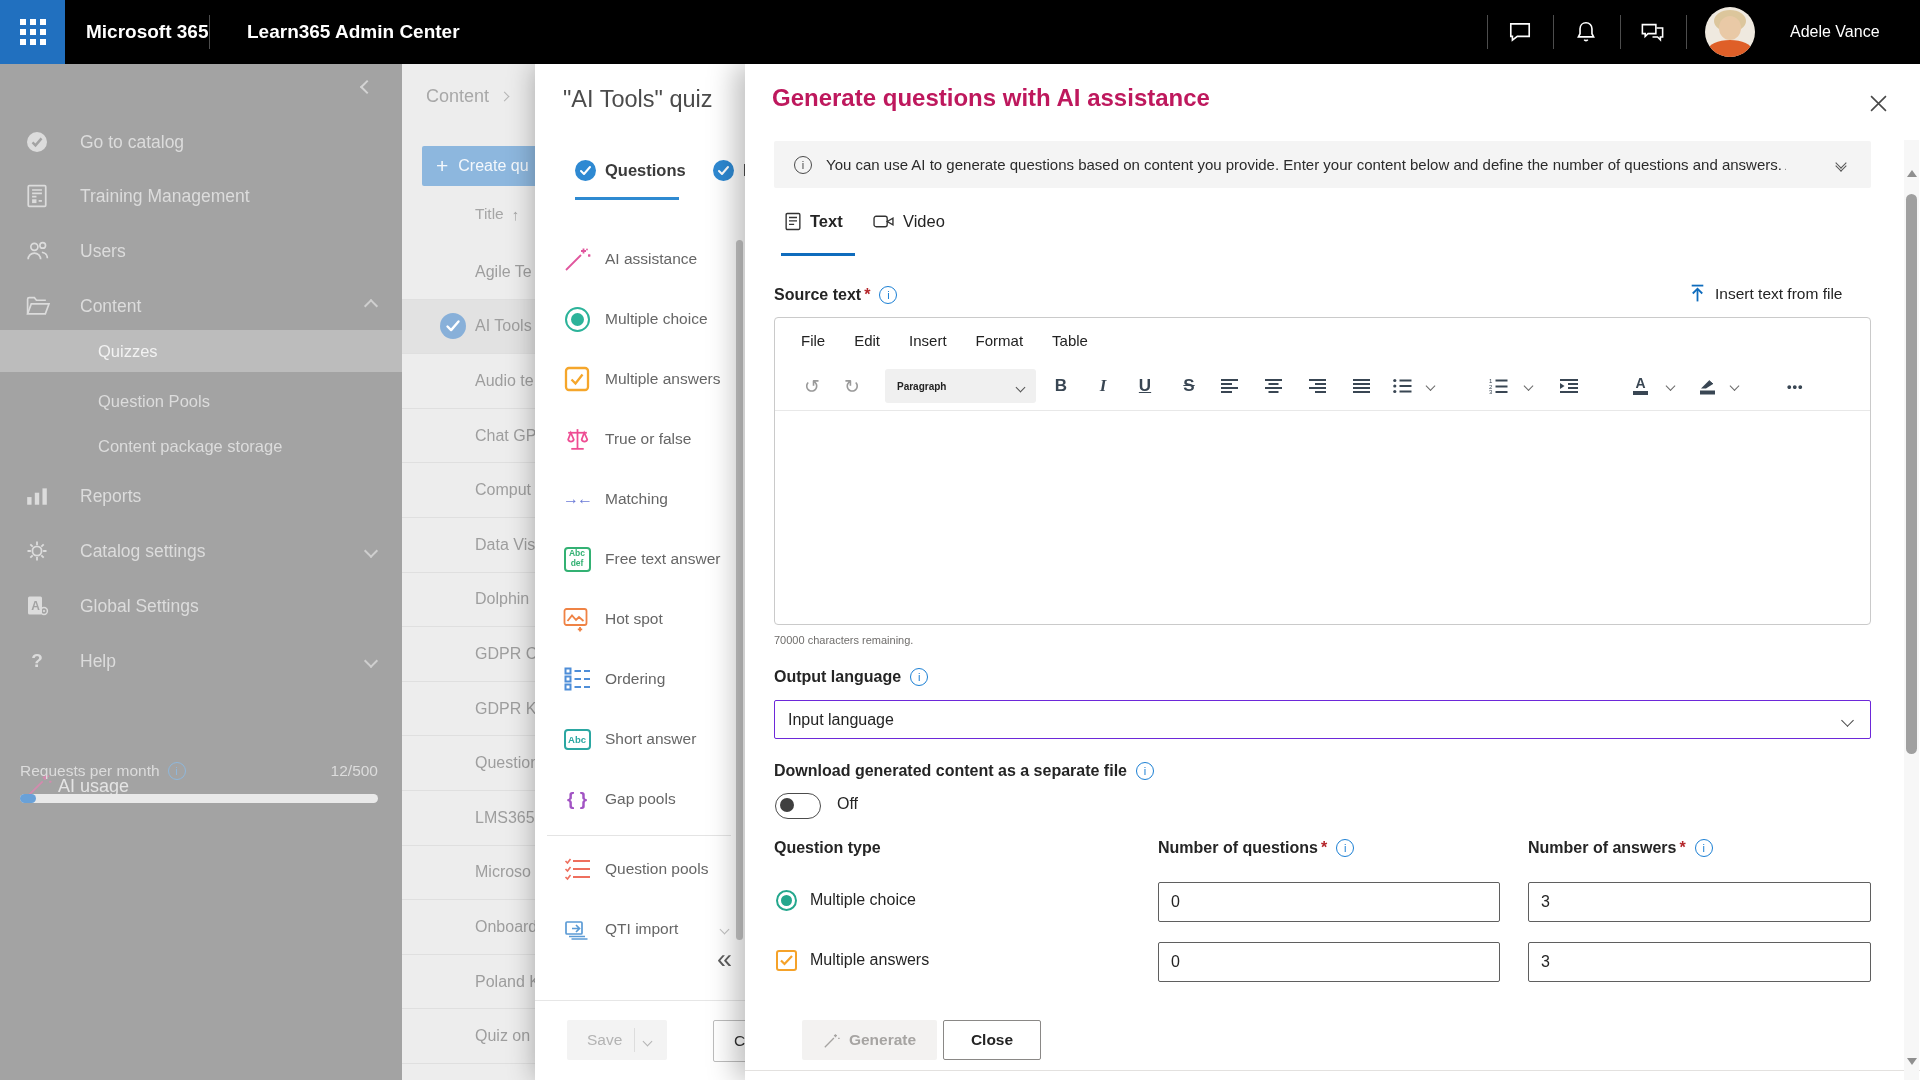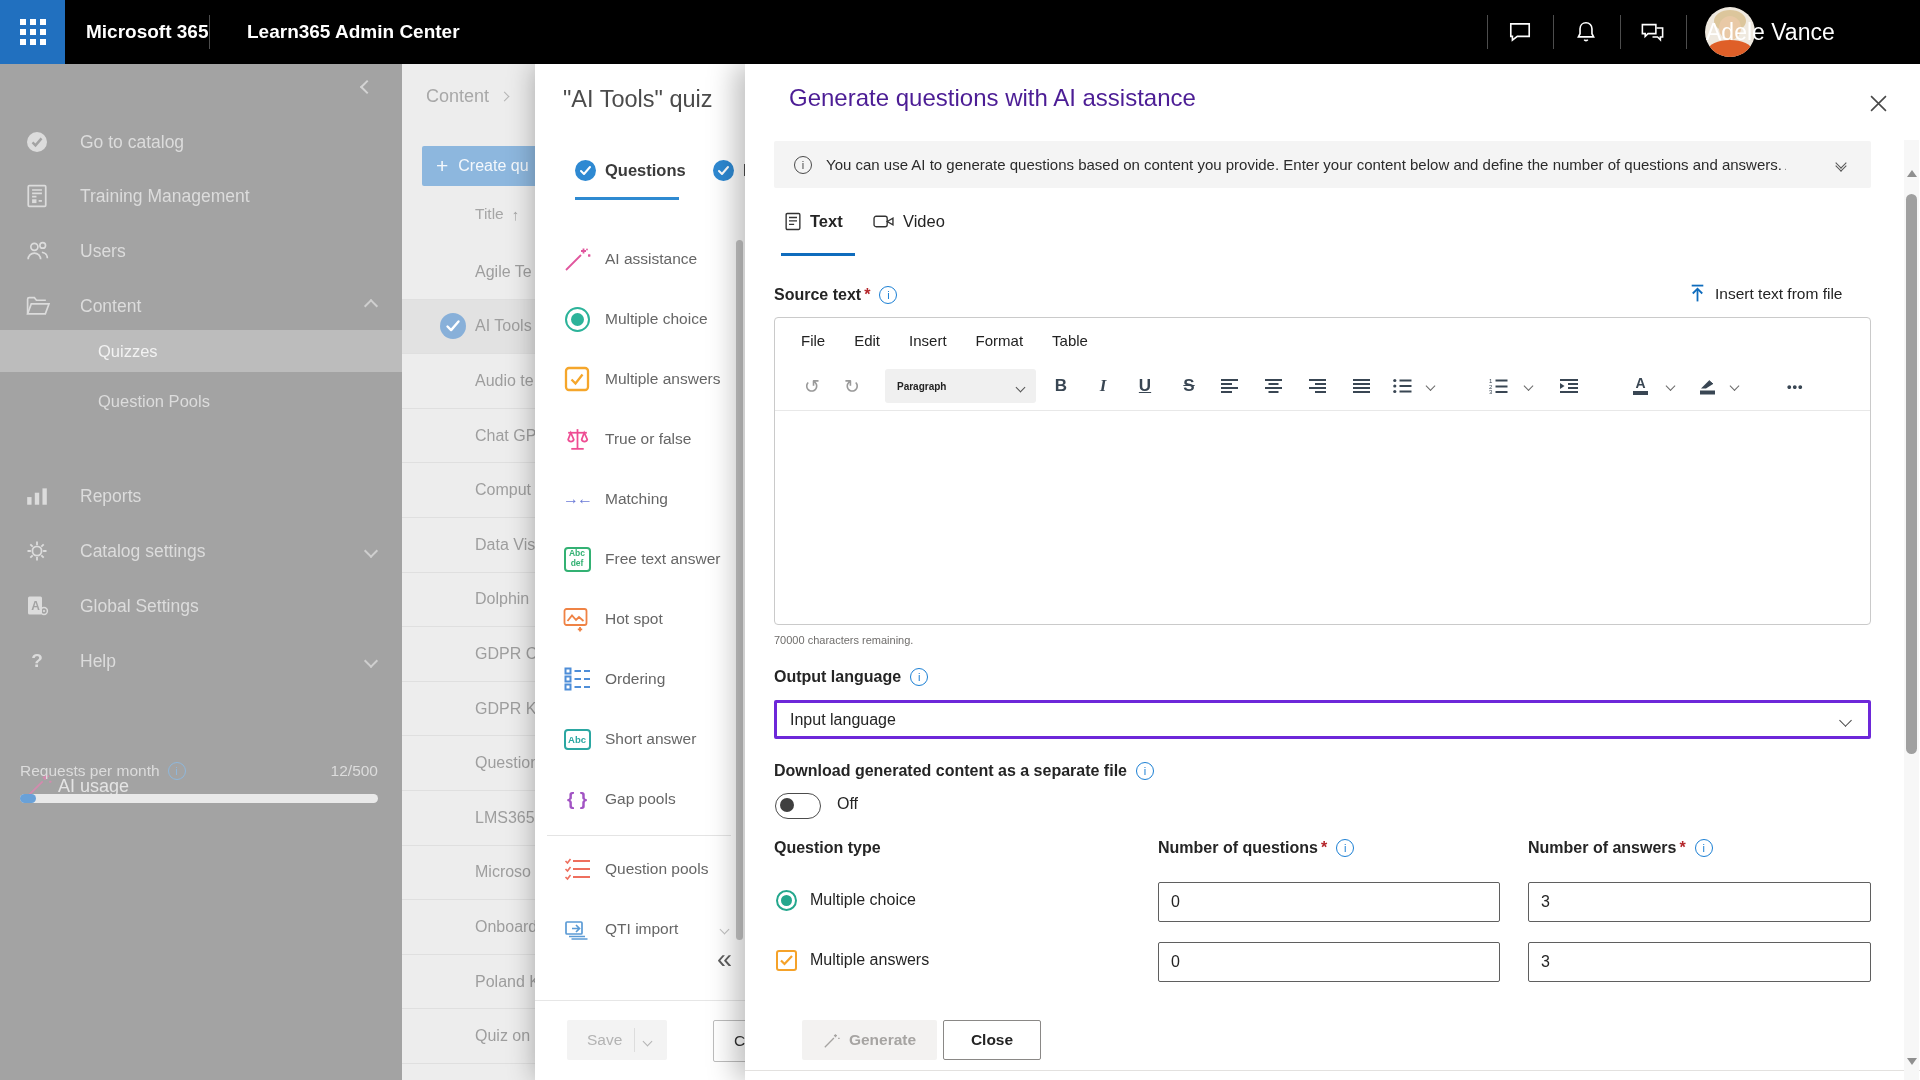--- a/index.html
+++ b/index.html
@@ -65,21 +65,21 @@
   .qp-collapse{position:absolute;left:182px;top:880px;font-size:27px;color:#5f5f5f;cursor:pointer;}
   .qp-footline{position:absolute;left:0;right:0;top:936px;height:1px;background:#e6e6e6;}
   .qp-save{position:absolute;left:32px;top:956px;width:100px;height:40px;background:#f3f3f3;border-radius:2px;display:flex;align-items:center;cursor:pointer;}
   .qp-save .lbl{margin-left:20px;font-size:15.5px;color:#b3b3b3;}
   .qp-save .vd{margin-left:12px;width:1px;height:24px;background:#ddd;}
   .qp-save .cv{margin-left:9px;color:#b3b3b3;}
   .qp-clip{position:absolute;left:178px;top:956px;width:60px;height:40px;background:#fff;border:1px solid #bdbdbd;border-radius:2px;display:flex;align-items:center;cursor:pointer;}
   .qp-clip .lbl{margin-left:20px;font-size:15.5px;color:#333;}
   
   .aipanel{position:absolute;left:745px;top:64px;width:1175px;height:1016px;background:#fff;box-shadow:-10px 0 26px rgba(0,0,0,.25);z-index:20;}
-  .ai-title{position:absolute;left:44px;top:20px;font-size:24px;font-weight:400;color:#4c1d95;}
+  .ai-title{position:absolute;left:27px;top:20px;font-size:24px;font-weight:700;color:#be185d;}
   .ai-close{position:absolute;left:1116px;top:22px;width:34px;height:34px;display:flex;align-items:center;justify-content:center;cursor:pointer;}
   .ai-banner{position:absolute;left:29px;top:77px;width:1097px;height:47px;background:#f4f4f4;border-radius:2px;display:flex;align-items:center;}
   .ai-banner .info{margin-left:20px;color:#4a4a4a;}
   .ai-banner .txt{margin-left:14px;font-size:15px;color:#2b2b2b;white-space:nowrap;overflow:hidden;max-width:960px;}
   .ai-banner .dblchev{margin-left:auto;margin-right:26px;display:flex;flex-direction:column;gap:0px;color:#555;cursor:pointer;}
   .ai-banner .dblchev .chev{border-width:1.4px;width:7px;height:7px;}
   .ai-banner .dblchev .chev:last-child{margin-top:-5px;}
   .mtab{position:absolute;display:flex;align-items:center;gap:9px;cursor:pointer;}
   .mtab .lbl{font-size:16.5px;color:#242424;}
   .mtab-underline{position:absolute;left:36px;top:189px;width:74px;height:3px;background:#0f6cbd;}
@@ -95,21 +95,21 @@
   .ed-menu{font-size:15px;color:#222;cursor:pointer;}
   .ed-toolbar{position:relative;height:48px;border-bottom:1px solid #e8e8e8;}
   .tb{position:absolute;top:50%;transform:translateY(-50%);display:flex;align-items:center;justify-content:center;cursor:pointer;color:#394653;}
   .tb.dis{color:#9a9a9a;}
   .glyph{font-size:17px;font-weight:700;}
   .para{left:110px;width:151px;height:34px;background:#f0f0f0;border-radius:3px;}
   .para .lbl{position:absolute;left:12px;font-size:10px;color:#222;font-weight:700;}
   .para .cv{position:absolute;right:12px;color:#555;}
   .ed-body{height:206px;cursor:text;}
   .chars{position:absolute;left:29px;top:570px;font-size:11px;color:#6f6d6b;}
-  .select{position:absolute;left:29px;top:636px;width:1097px;height:39px;border:3px solid #6d28d9;border-radius:2px;box-sizing:border-box;display:flex;align-items:center;cursor:pointer;background:#fff;}
+  .select{position:absolute;left:29px;top:636px;width:1097px;height:39px;border:1px solid #6d28d9;border-radius:2px;box-sizing:border-box;display:flex;align-items:center;cursor:pointer;background:#fff;}
   .select .val{margin-left:13px;font-size:16px;color:#242424;}
   .select .cv{margin-left:auto;margin-right:18px;color:#424242;}
   .toggle{position:absolute;left:30px;top:729px;width:44px;height:24px;border:1px solid #4c4c4c;border-radius:13px;cursor:pointer;background:#fff;}
   .toggle i{position:absolute;left:4px;top:4px;width:14px;height:14px;border-radius:50%;background:#3f3f3f;display:block;}
   .txtinput{position:absolute;height:40px;border:1px solid #5f5f5f;border-radius:2px;box-sizing:border-box;font-size:16px;color:#242424;padding-left:12px;font-family:"Liberation Sans",sans-serif;background:#fff;}
   .radio{position:absolute;left:31px;width:21px;height:21px;border:2px solid #23a78d;border-radius:50%;box-sizing:border-box;display:flex;align-items:center;justify-content:center;cursor:pointer;}
   .radio i{width:11px;height:11px;border-radius:50%;background:#23a78d;display:block;}
   .checkbox{position:absolute;left:31px;width:21px;height:21px;border:2px solid #f5a229;border-radius:3px;box-sizing:border-box;display:flex;align-items:center;justify-content:center;cursor:pointer;}
   .ctrl-lbl{position:absolute;left:65px;font-size:16px;color:#242424;white-space:nowrap;cursor:pointer;}
   .gen-btn{position:absolute;left:57px;top:956px;width:135px;height:40px;background:#f3f2f1;border-radius:2px;display:flex;align-items:center;justify-content:center;gap:9px;cursor:default;}
@@ -170,21 +170,21 @@
           <path d="M3 5h12v8H8l-2.5 2.5V13H3z"></path>
           <path d="M15.5 8H21v8h-2v2.5L16.5 16H12"></path>
         </svg>
     </span>
     <span class="tb-div" style="left:1686px"></span>
     <span class="avatar">
         <span class="hair"></span>
         <span class="face"></span>
         <span class="body"></span>
       </span>
-    <span class="tb-text" style="left:1706px;font-size:23px;font-weight:400">Adele Vance</span>
+    <span class="tb-text" style="left:1790px;font-size:16px;font-weight:400">Adele Vance</span>
   </div>
 
   <div class="sidebar">
     <span class="sb-collapse"><span class="chev left" style="border-width:2px"></span></span>
 
     <div class="sb-row" style="top:56px">
       <span class="sb-icon">
         <svg width="24" height="24" viewBox="0 0 24 24">
             <circle cx="12" cy="12" r="10" fill="#dcdcdc"></circle>
             <path d="M7.5 12.4l3 3 6-7" stroke="#a3a3a3" stroke-width="2.4" fill="none"></path>
@@ -226,20 +226,23 @@
       </span>
       <span class="sb-label">Content</span>
       <span class="sb-chev"><span class="chev up"></span></span>
     </div>
 
     <div class="sb-row sb-active" style="top:266px;height:42px">
       <span class="sb-label child">Quizzes</span>
     </div>
     <div class="sb-row" style="top:315px">
       <span class="sb-label child">Question Pools</span>
+    </div>
+    <div class="sb-row" style="top:360px">
+      <span class="sb-label child">Content package storage</span>
     </div>
 
     <div class="sb-row" style="top:410px">
       <span class="sb-icon">
         <svg width="24" height="22" viewBox="0 0 22 20">
             <rect x="2" y="11" width="4" height="7" fill="#dcdcdc"></rect>
             <rect x="9" y="7" width="4" height="11" fill="#dcdcdc"></rect>
             <rect x="16" y="3" width="4" height="15" fill="#dcdcdc"></rect>
           </svg>
       </span>

